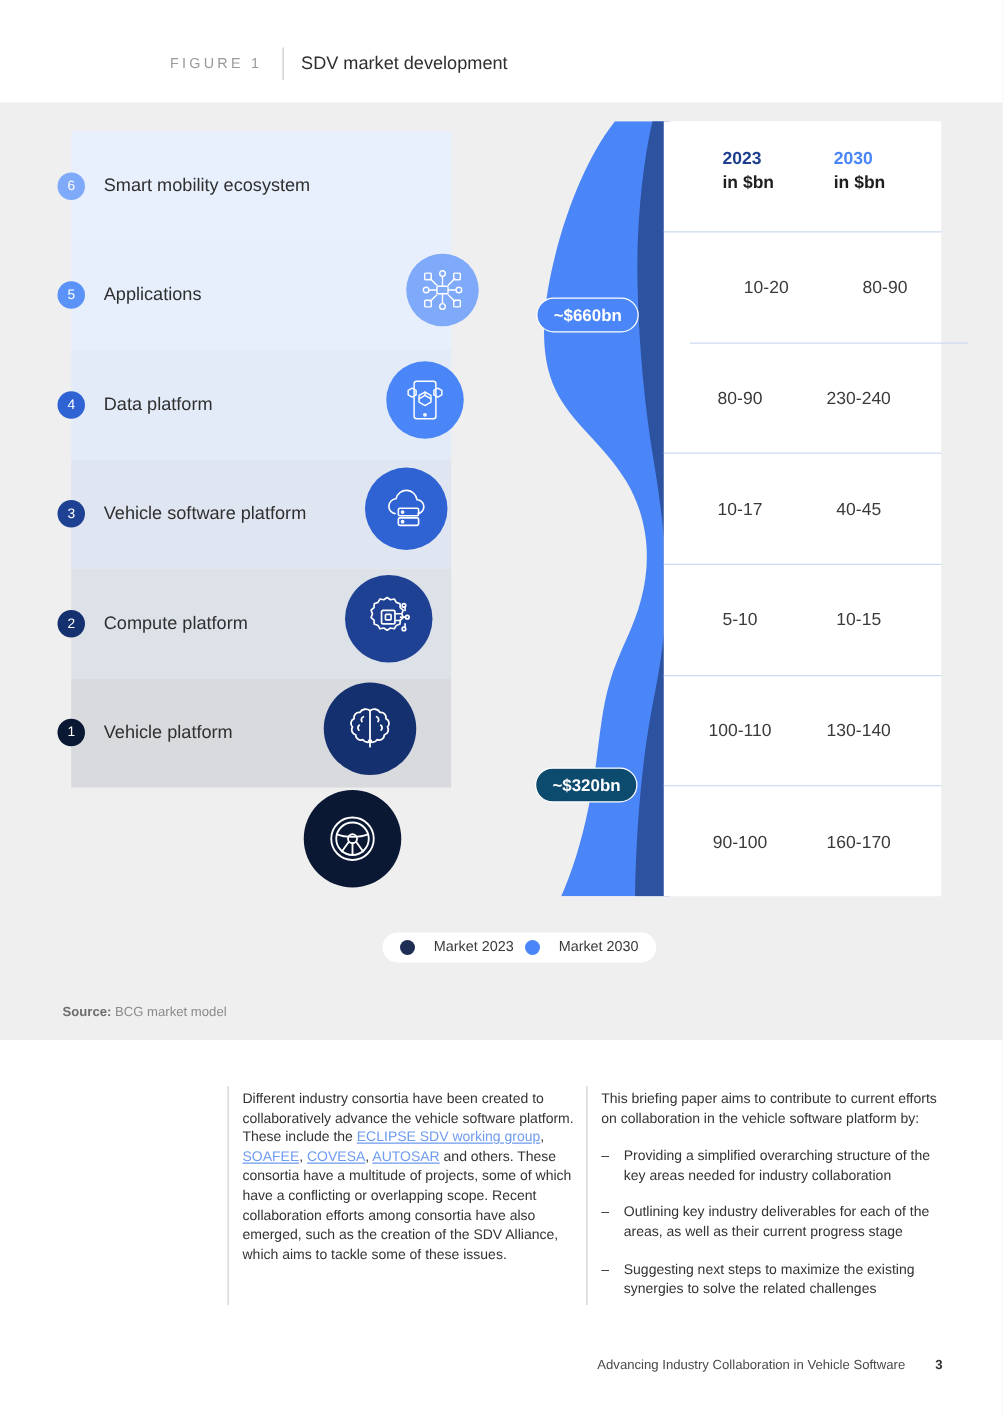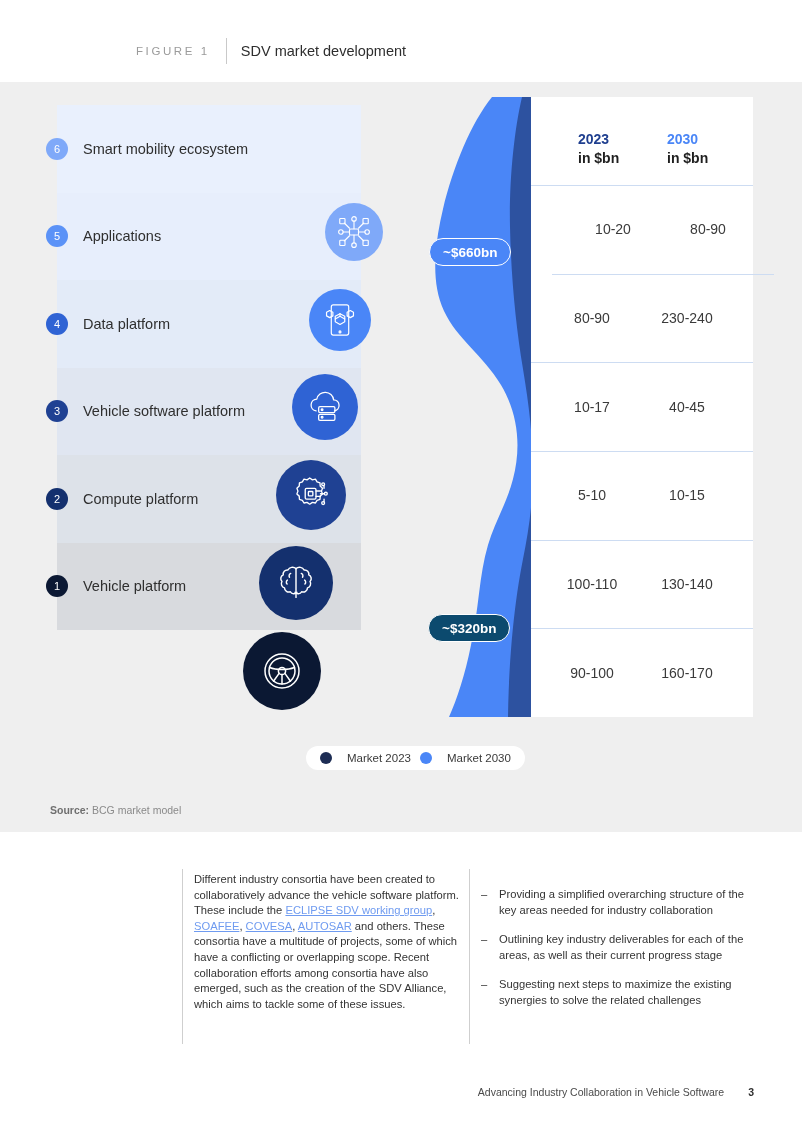--- a/index.html
+++ b/index.html
@@ -84,21 +84,21 @@
   
   .table{
     position:absolute;left:531px;top:97px;width:222px;height:620px;
     background:#ffffff;
   }
   .thead{
     position:absolute;left:0;top:0;width:222px;height:88px;
     border-bottom:1px solid #cddcf2;
   }
   .th{
-    position:absolute;top:33px;font-size:14px;line-height:19px;
+    position:absolute;top:20px;font-size:14px;line-height:19px;
   }
   .th .yr{font-weight:bold;display:block;}
   .th .unit{color:#1f1f1f;display:block;font-weight:bold;}
   .th-2023{left:47px;}
   .th-2030{left:136px;}
   .th-2023 .yr{color:#1f3f8f;}
   .th-2030 .yr{color:#4a86f7;}
 
   .trow{
     position:absolute;left:0;width:222px;height:88.67px;
@@ -349,20 +349,21 @@
 
 <div class="cols">
   <div class="vrule" style="left:0px;top:0px;height:175px;"></div>
   <div class="vrule" style="left:287px;top:0px;height:175px;"></div>
 
   <div class="col col-left">
     <p><span>Different industry consortia have been created to collaboratively advance the vehicle software platform. These include the </span><a class="lnk" href="#">ECLIPSE SDV working group</a><span>, </span><a class="lnk" href="#">SOAFEE</a><span>, </span><a class="lnk" href="#">COVESA</a><span>, </span><a class="lnk" href="#">AUTOSAR</a><span> and others. These consortia have a multitude of projects, some of which have a conflicting or overlapping scope. Recent collaboration efforts among consortia have also emerged, such as the creation of the SDV Alliance, which aims to tackle some of these issues.</span></p>
   </div>
 
   <div class="col col-right">
+    <p>This briefing paper aims to contribute to current efforts on collaboration in the vehicle software platform by:</p>
     <div class="bullets" id="bullets">
         <div class="bullet">
           <span class="dash">–</span>
           <span class="btxt">Providing a simplified overarching structure of the key areas needed for industry collaboration</span>
         </div>
         <div class="bullet">
           <span class="dash">–</span>
           <span class="btxt">Outlining key industry deliverables for each of the areas, as well as their current progress stage</span>
         </div>
         <div class="bullet">

